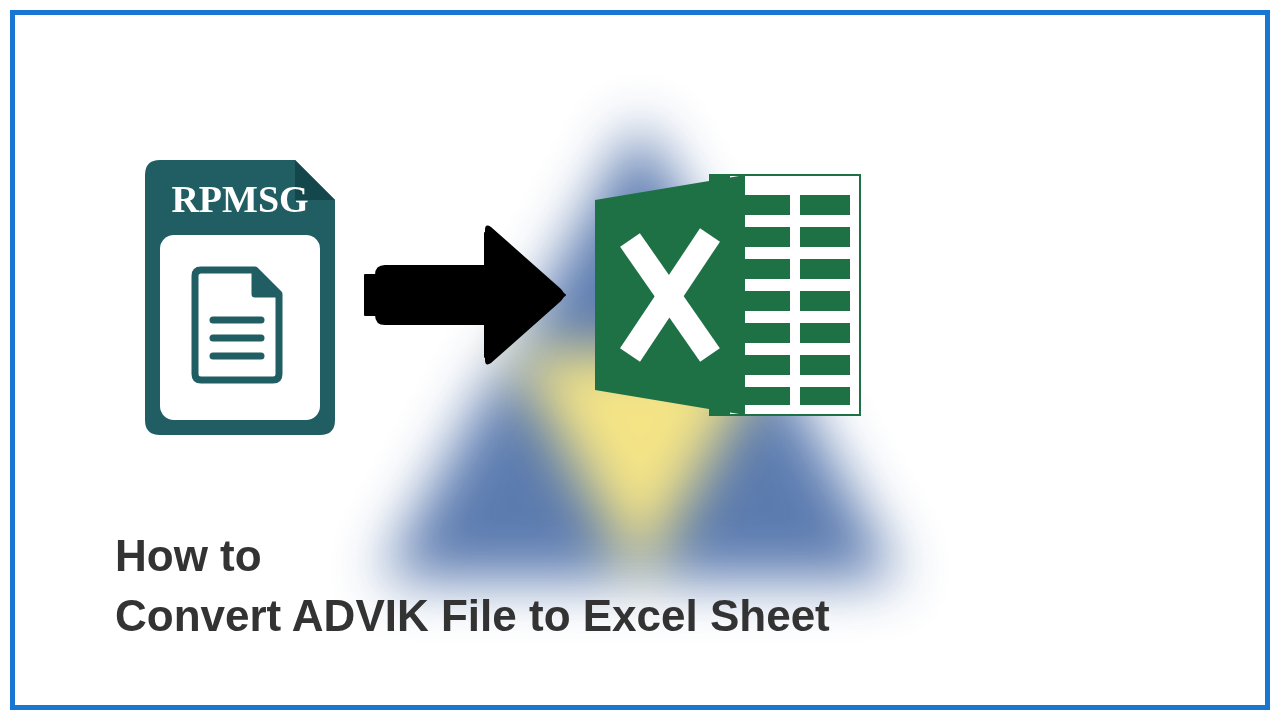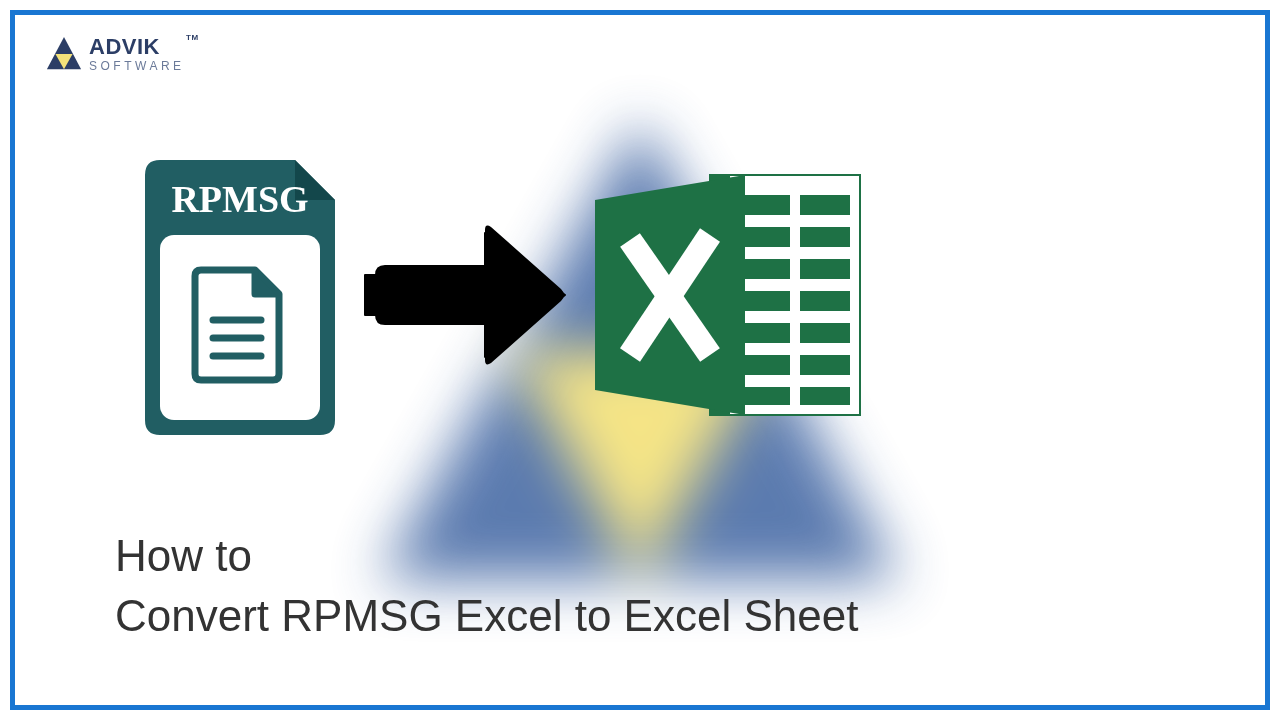--- a/index.html
+++ b/index.html
@@ -69,49 +69,36 @@
   
   .title {
     position: absolute;
     left: 100px;
     bottom: 60px;
     z-index: 2;
   }
   .title .line {
     font-size: 44px;
     color: #333;
-    font-weight: 400;
+    font-weight: 700;
     line-height: 1.35;
   }
 </style>
 </head>
 <body>
 
 <div class="frame">
 
   <div class="watermark">
     <svg viewBox="0 0 600 520">
       <polygon points="300,20 560,480 40,480" fill="#4a6da7"></polygon>
       <polygon points="300,480 170,250 430,250" fill="#f4e27a"></polygon>
     </svg>
   </div>
 
-  <div class="logo">
-    <svg class="logo-mark" viewBox="0 0 40 40">
-      <polygon points="20,2 38,36 2,36" fill="#2c3e66"></polygon>
-      <polygon points="20,36 11,20 29,20" fill="#f4e27a"></polygon>
-    </svg>
-    <div class="logo-text">
-      <div class="t1">
-        <span>ADVIK</span>
-        <span class="tm">TM</span>
-      </div>
-      <div class="t2">SOFTWARE</div>
-    </div>
-  </div>
 
   <div class="row">
 
     <svg class="rpmsg-icon" viewBox="0 0 230 290">
 
       <path d="M20 10 L170 10 L210 50 L210 270 Q210 285 195 285 L35 285 Q20 285 20 270 L20 25 Q20 10 35 10 Z" fill="#215e63" stroke="none"></path>
       <path d="M170 10 L170 50 L210 50 Z" fill="#13474b"></path>
 
       <text x="115" y="62" text-anchor="middle" font-family="Verdana" font-size="38" font-weight="700" fill="#ffffff">RPMSG</text>
 
@@ -163,16 +150,16 @@
       <g stroke="#ffffff" stroke-width="24" stroke-linecap="butt">
         <line x1="55" y1="85" x2="135" y2="200"></line>
         <line x1="135" y1="80" x2="55" y2="200"></line>
       </g>
     </svg>
 
   </div>
 
   <div class="title">
     <div class="line">How to</div>
-    <div class="line">Convert RPMSG Excel to Excel Sheet</div>
+    <div class="line">Convert ADVIK File to Excel Sheet</div>
   </div>
 
 </div>
 
 </body></html>

